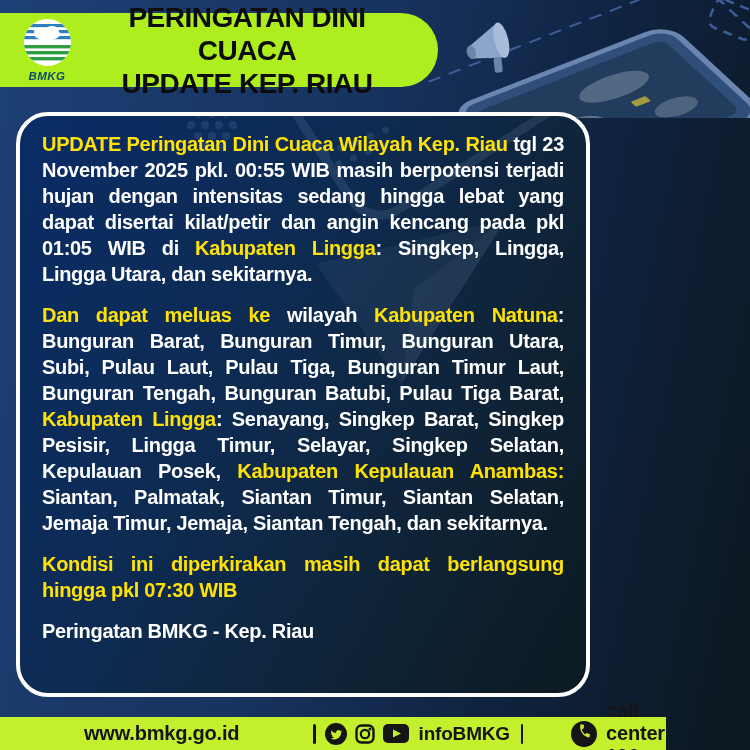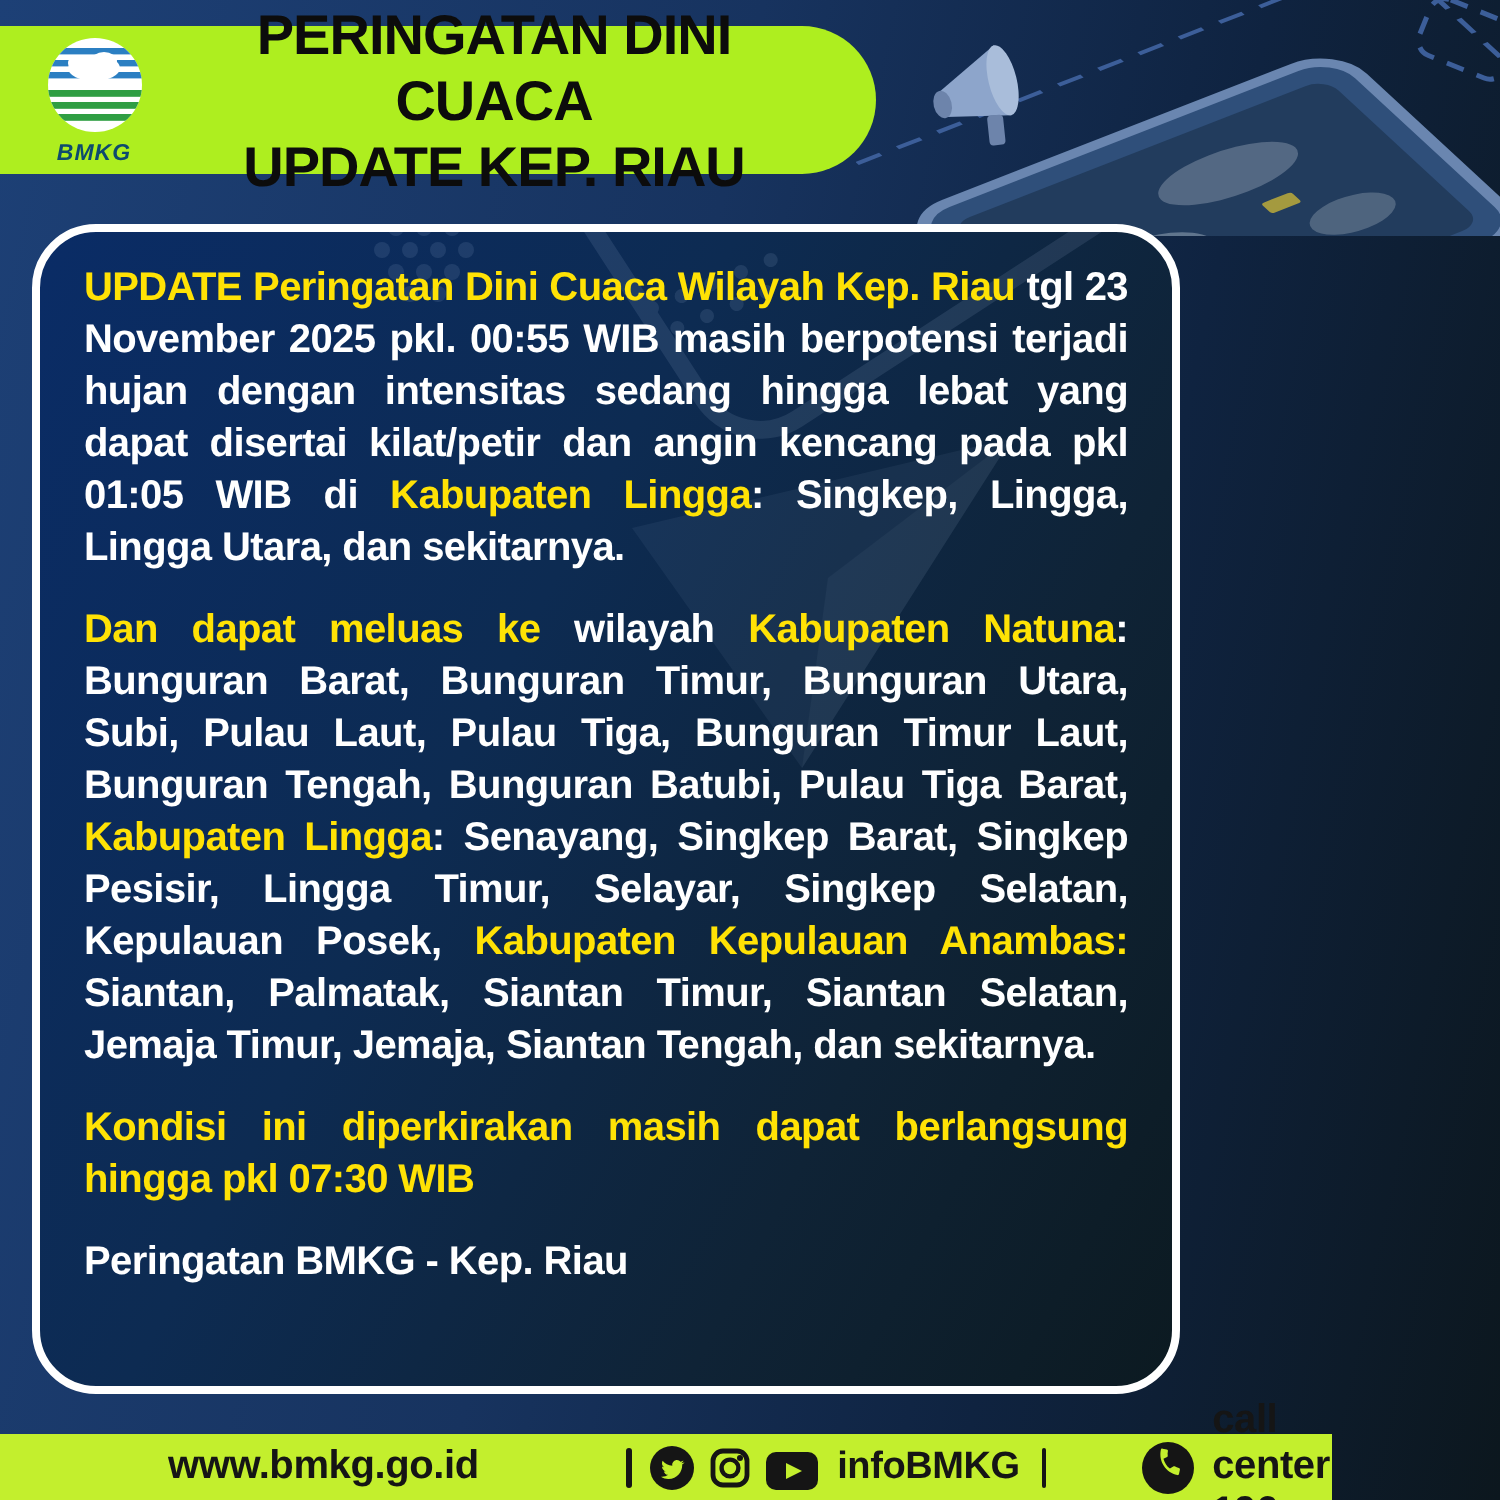--- a/index.html
+++ b/index.html
@@ -44,21 +44,21 @@
   
   .footer{
     position:absolute;left:0;bottom:0;width:666px;height:33px;
     background:var(--footer-green,#c3ef2d);
     display:flex;align-items:center;color:#151515;font-weight:bold;z-index:3;
   }
   .site{margin-left:84px;font-size:20px;letter-spacing:-.2px;}
   .vbar{width:4px;height:20px;background:#151515;border-radius:2px;}
   .vbar.b1{margin-left:74px;}
   .vbar.b2{margin-left:11px;}
-  .social{display:flex;align-items:flex-end;gap:7px;margin-left:9px;}
+  .social{display:flex;align-items:center;gap:7px;margin-left:9px;}
   .handle{font-size:19px;margin-left:3px;letter-spacing:-.2px;}
   .call{display:flex;align-items:center;gap:9px;margin-left:48px;}
   .call-label{font-size:20px;letter-spacing:-.2px;}
   .icon{display:inline-flex;align-items:center;}
 </style>
 </head>
 <body>
 
 <div class="decor">
   <svg width="322" height="118" viewBox="0 0 322 118" xmlns="http://www.w3.org/2000/svg">

